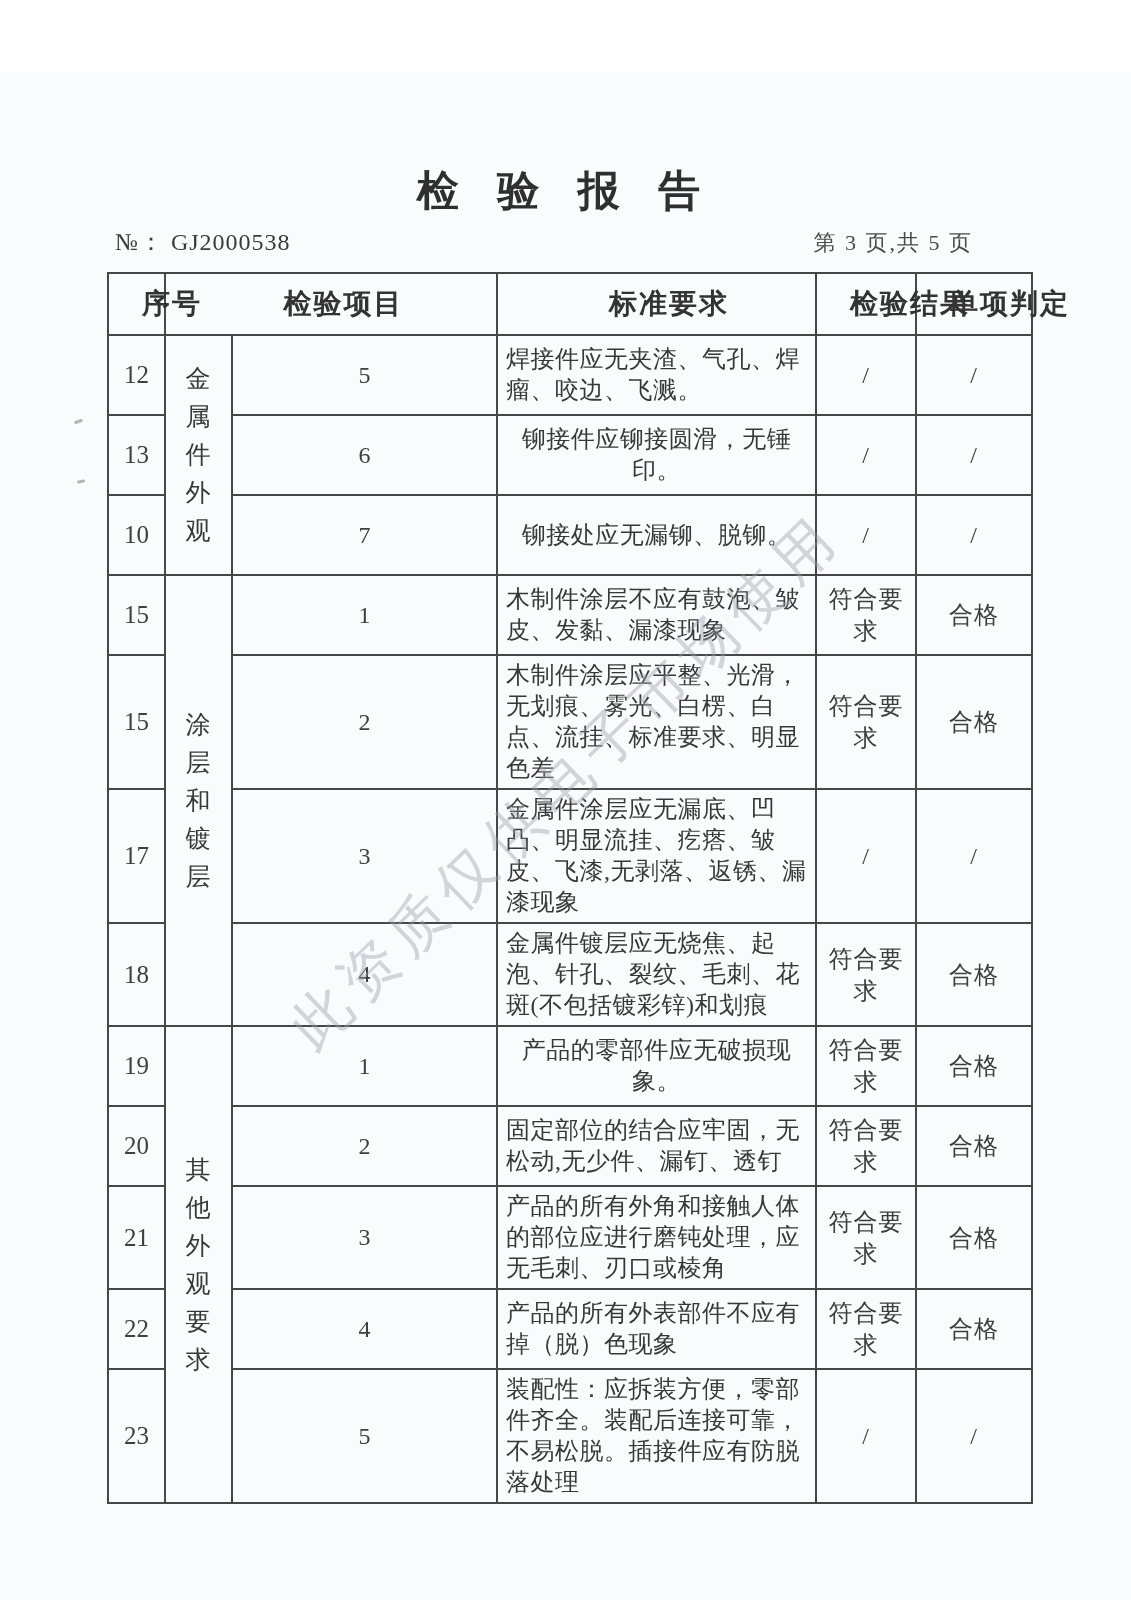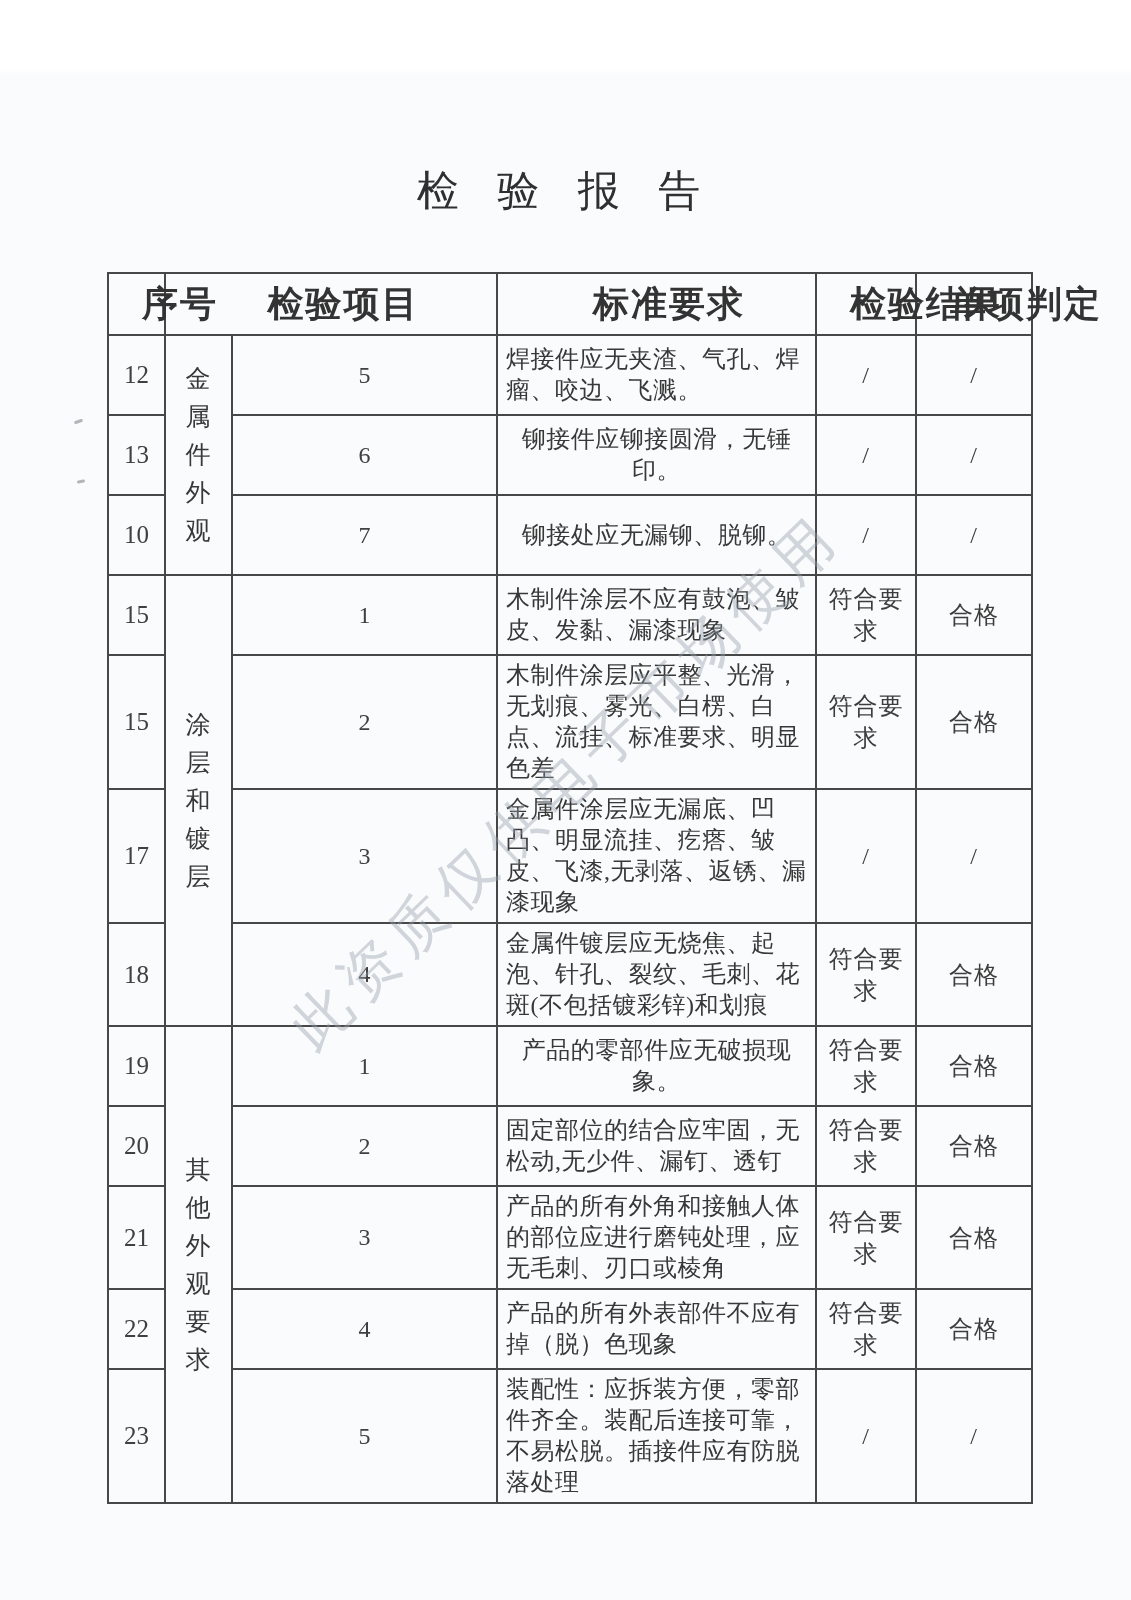--- a/index.html
+++ b/index.html
@@ -8,21 +8,21 @@
     width:1131px;height:1600px;
     margin:0 auto;
     background:linear-gradient(#ffffff 0px,#ffffff 70px,#fafbfc 74px,#fafbfc 100%);
     overflow:hidden;
     font-family:"Liberation Serif","DejaVu Serif",serif;
     color:#3c3c3c;
   }
   .title{
     position:absolute;left:0;top:163px;width:1131px;
     text-align:center;
-    font-size:42px;font-weight:normal;
+    font-size:42px;font-weight:bold;
     letter-spacing:14px;
     color:#2f2f2f;
   }
   .meta{
     position:absolute;left:107px;top:226px;width:924px;height:32px;
   }
   .report-no{
     position:absolute;left:8px;top:0;
     font-size:24px;letter-spacing:1px;color:#3a3a3a;
   }
@@ -38,21 +38,21 @@
   }
   table.report td,table.report th{
     border:2px solid #474747;
     padding:4px 8px;
     vertical-align:middle;
     font-weight:normal;
     background:transparent;
   }
   table.report th{
     height:52px;
-    font-size:36px;
+    font-size:28px;
     font-weight:bold;
     letter-spacing:2px;
     white-space:nowrap;
     color:#333;
     padding-left:33px;
   }
   td.col-no{ text-align:center;font-size:25px;color:#404040; }
   td.col-group{
     text-align:center;font-size:25px;line-height:38px;
     white-space:pre-line;letter-spacing:1px;color:#383838;
@@ -79,20 +79,24 @@
   .speck-1{ left:74px;top:420px;width:9px;height:3px;transform:rotate(-20deg);}
   .speck-2{ left:77px;top:480px;width:8px;height:3px;transform:rotate(-12deg);}
 </style>
 </head>
 <body>
 
 <div class="page">
 
   <div class="title">检 验 报 告</div>
 
+  <div class="meta">
+    <span class="report-no">№： GJ2000538</span>
+    <span class="page-indicator">第 3 页,共 5 页</span>
+  </div>
 
   <table class="report">
     <colgroup>
       <col style="width:57px">
       <col style="width:67px">
       <col style="width:265px">
       <col style="width:319px">
       <col style="width:100px">
       <col style="width:116px">
     </colgroup>

